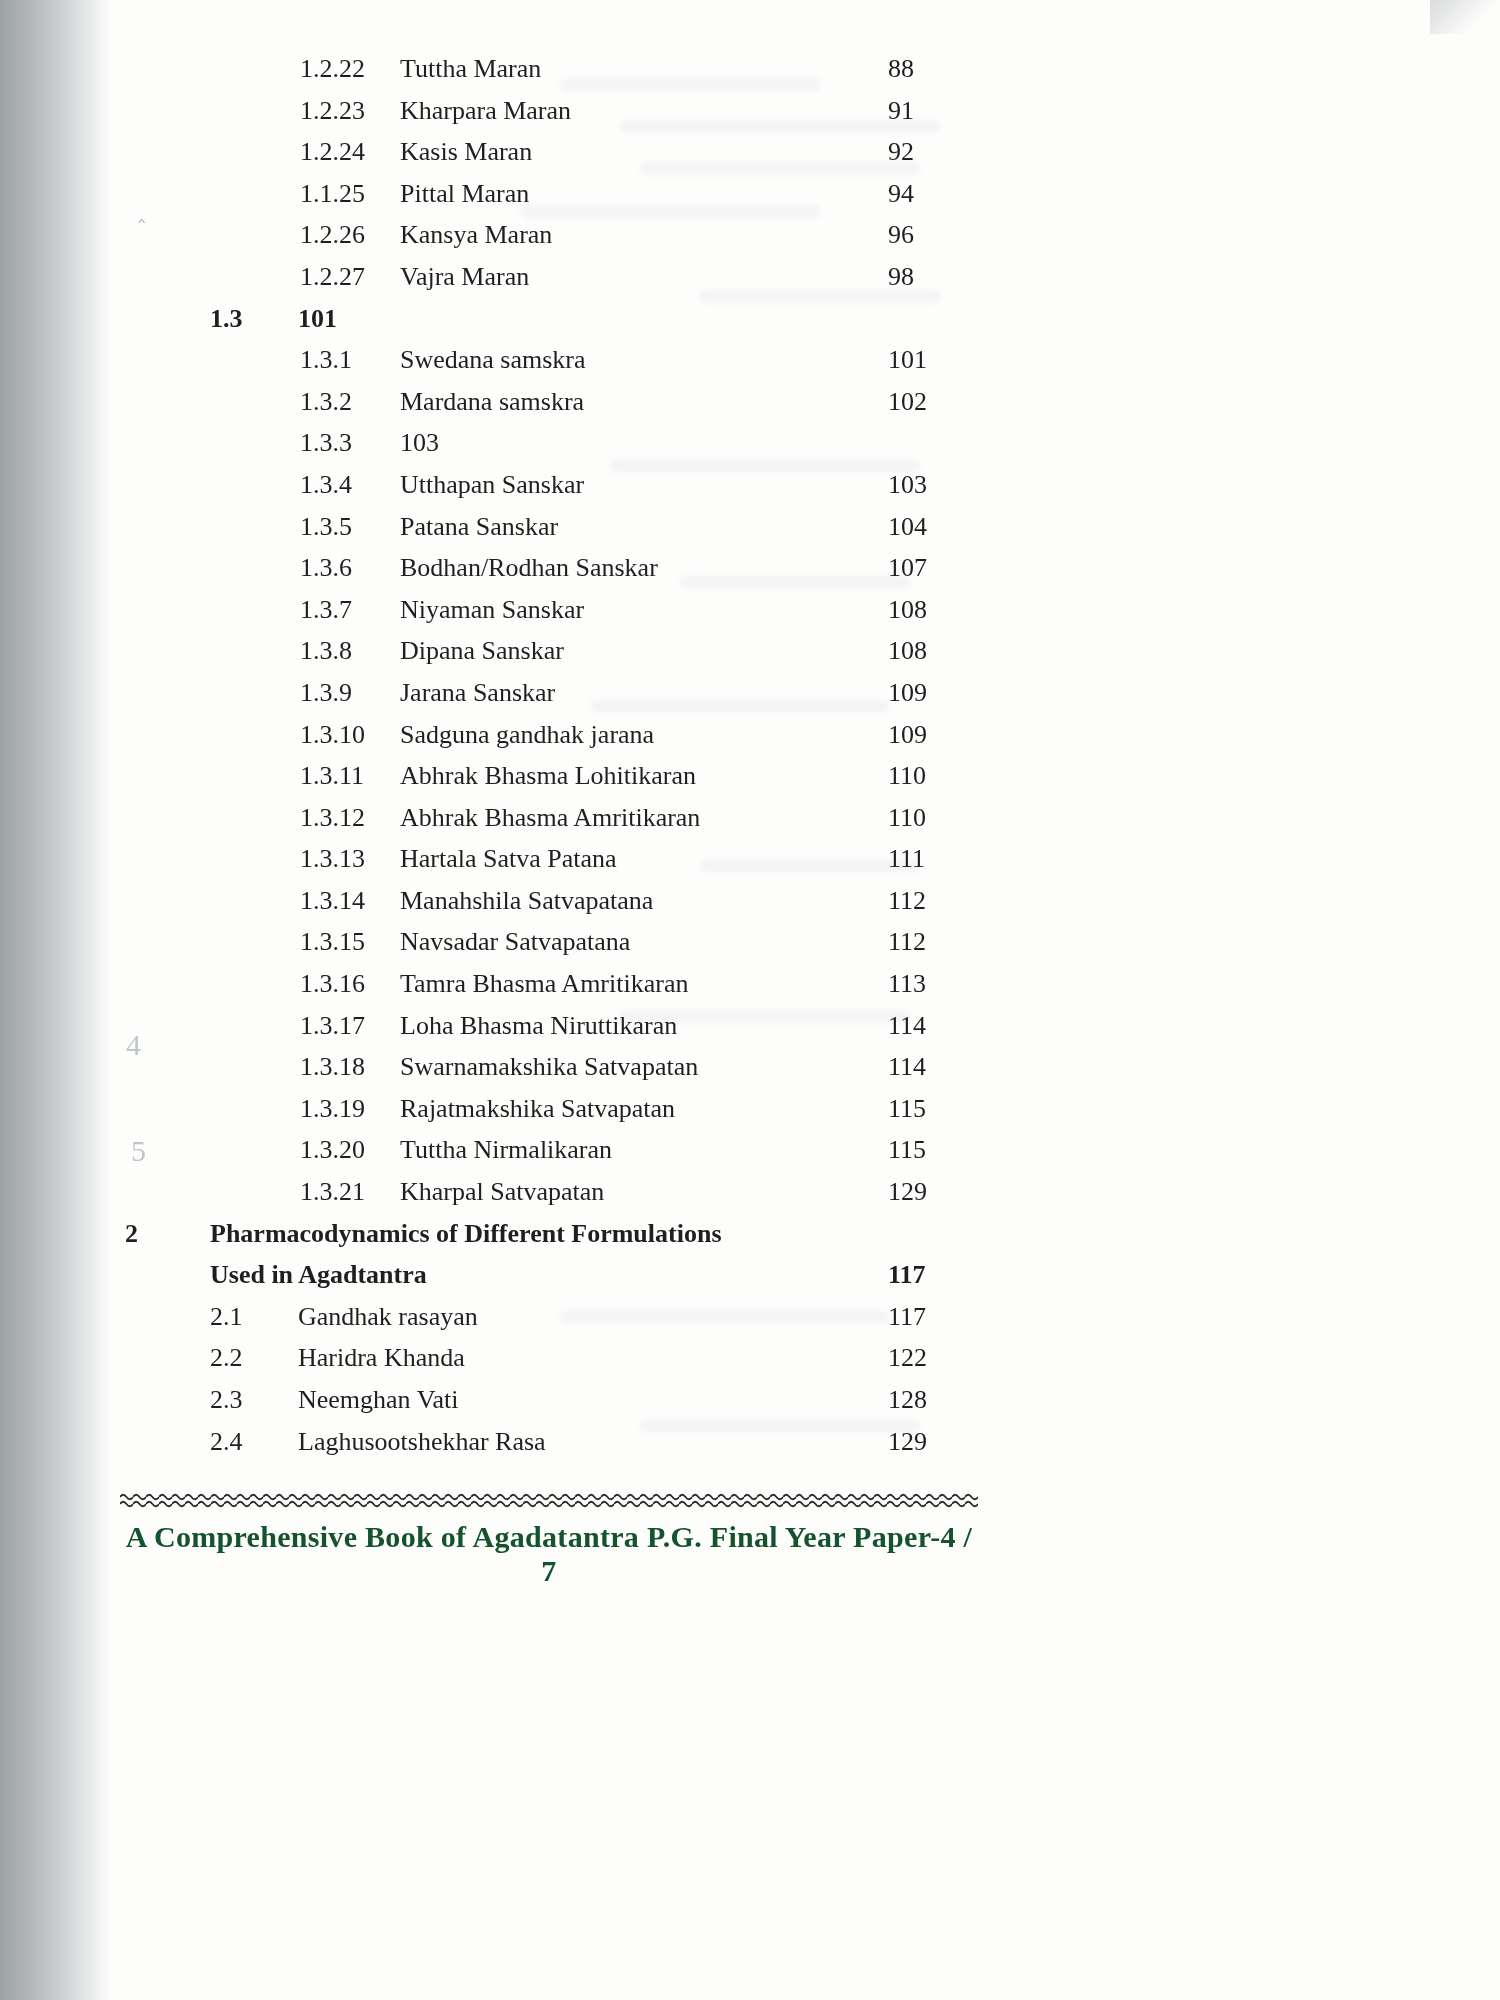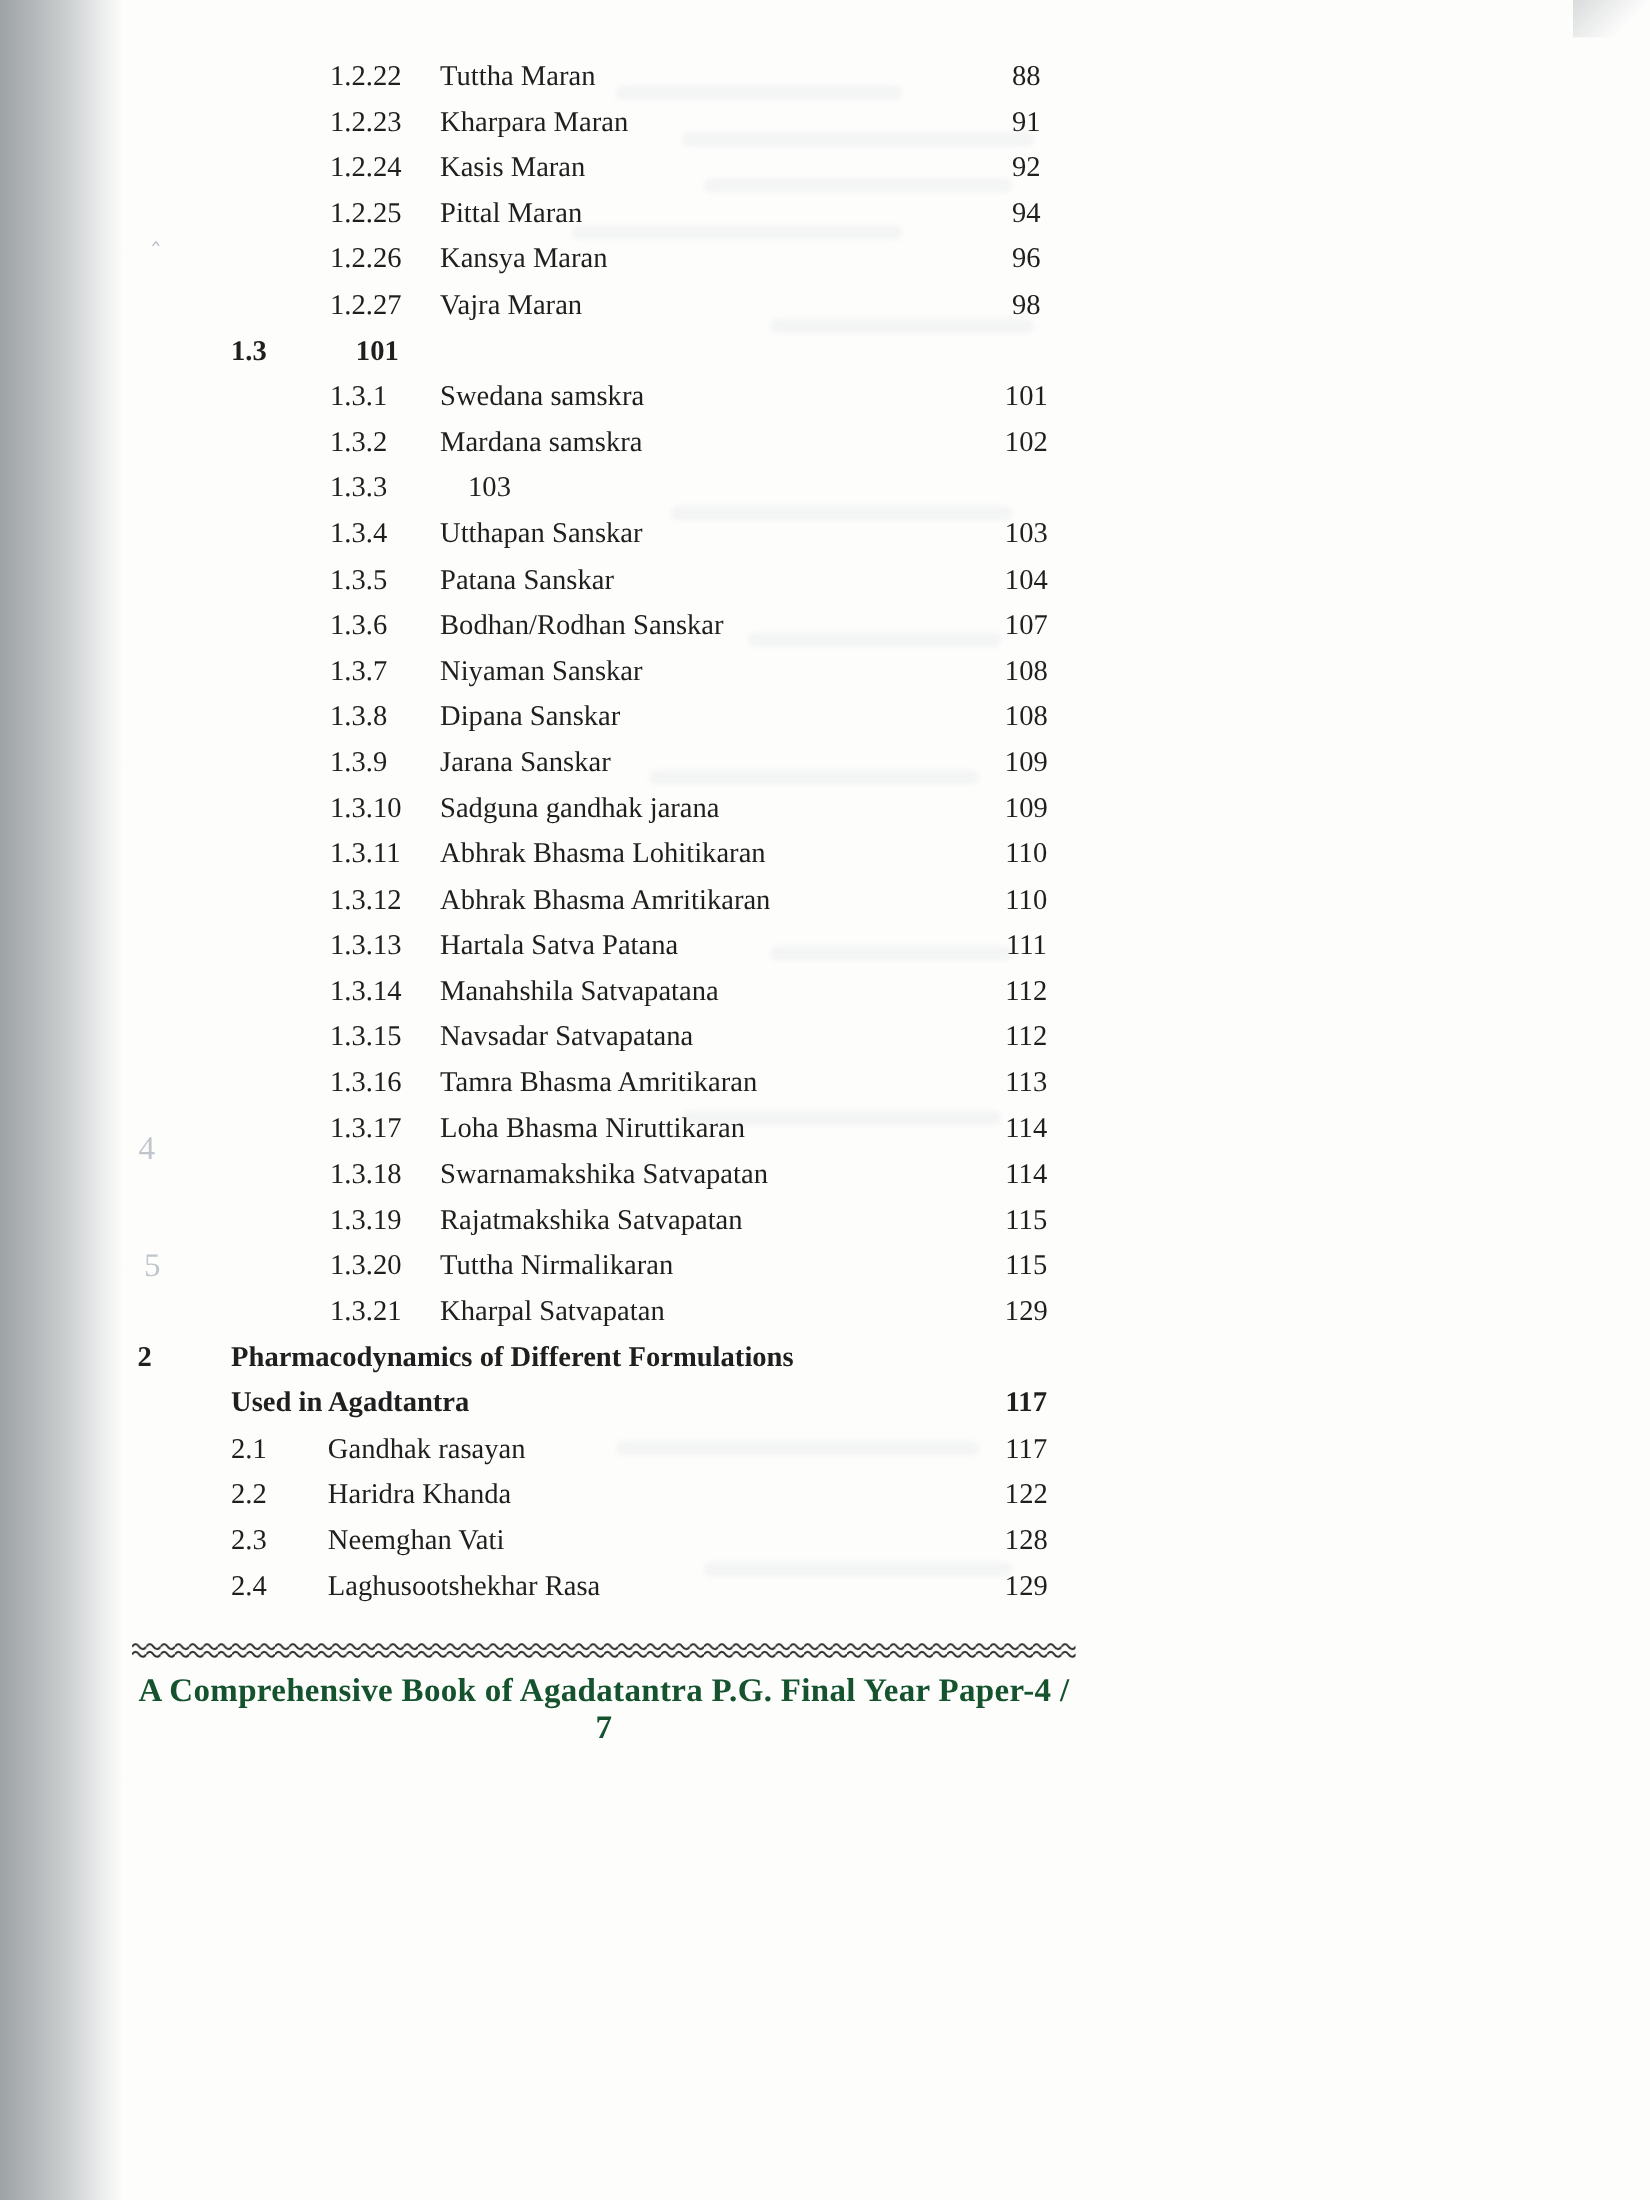--- a/index.html
+++ b/index.html
@@ -26,21 +26,21 @@
     position:absolute;top:48px;left:0;width:978px;
   }
   .row{
     display:flex;align-items:baseline;
     height:41.6px;line-height:41.6px;
     font-size:26px;
     white-space:nowrap;
   }
   .row .num{flex:0 0 auto;}
   .row .title{flex:1 1 auto;overflow:hidden;}
-  .row .pg{flex:0 0 90px;text-align:center;}
+  .row .pg{flex:0 0 90px;text-align:left;}
   .row.lv1{padding-left:125px;}
   .row.lv1 .num{width:85px;}
   .row.lv2{padding-left:210px;}
   .row.lv2 .num{width:88px;}
   .row.lv3{padding-left:300px;}
   .row.lv3 .num{width:100px;}
   .row.bold{font-weight:700;}
   
   .wave{
     position:absolute;left:120px;top:1492px;
@@ -99,21 +99,21 @@
     <span class="num">1.2.23</span>
     <span class="title">Kharpara Maran</span>
     <span class="pg">91</span>
   </div>
     <div class="row lv3">
     <span class="num">1.2.24</span>
     <span class="title">Kasis Maran</span>
     <span class="pg">92</span>
   </div>
     <div class="row lv3">
-    <span class="num">1.2.25</span>
+    <span class="num">1.1.25</span>
     <span class="title">Pittal Maran</span>
     <span class="pg">94</span>
   </div>
     <div class="row lv3">
     <span class="num">1.2.26</span>
     <span class="title">Kansya Maran</span>
     <span class="pg">96</span>
   </div>
     <div class="row lv3">
     <span class="num">1.2.27</span>

